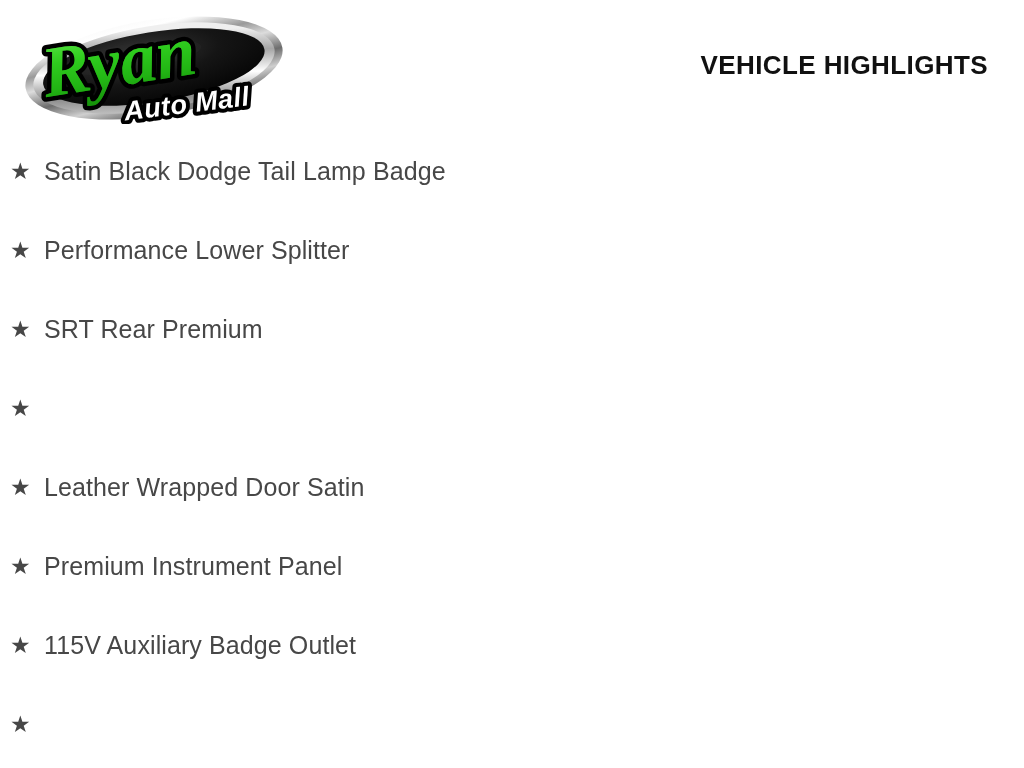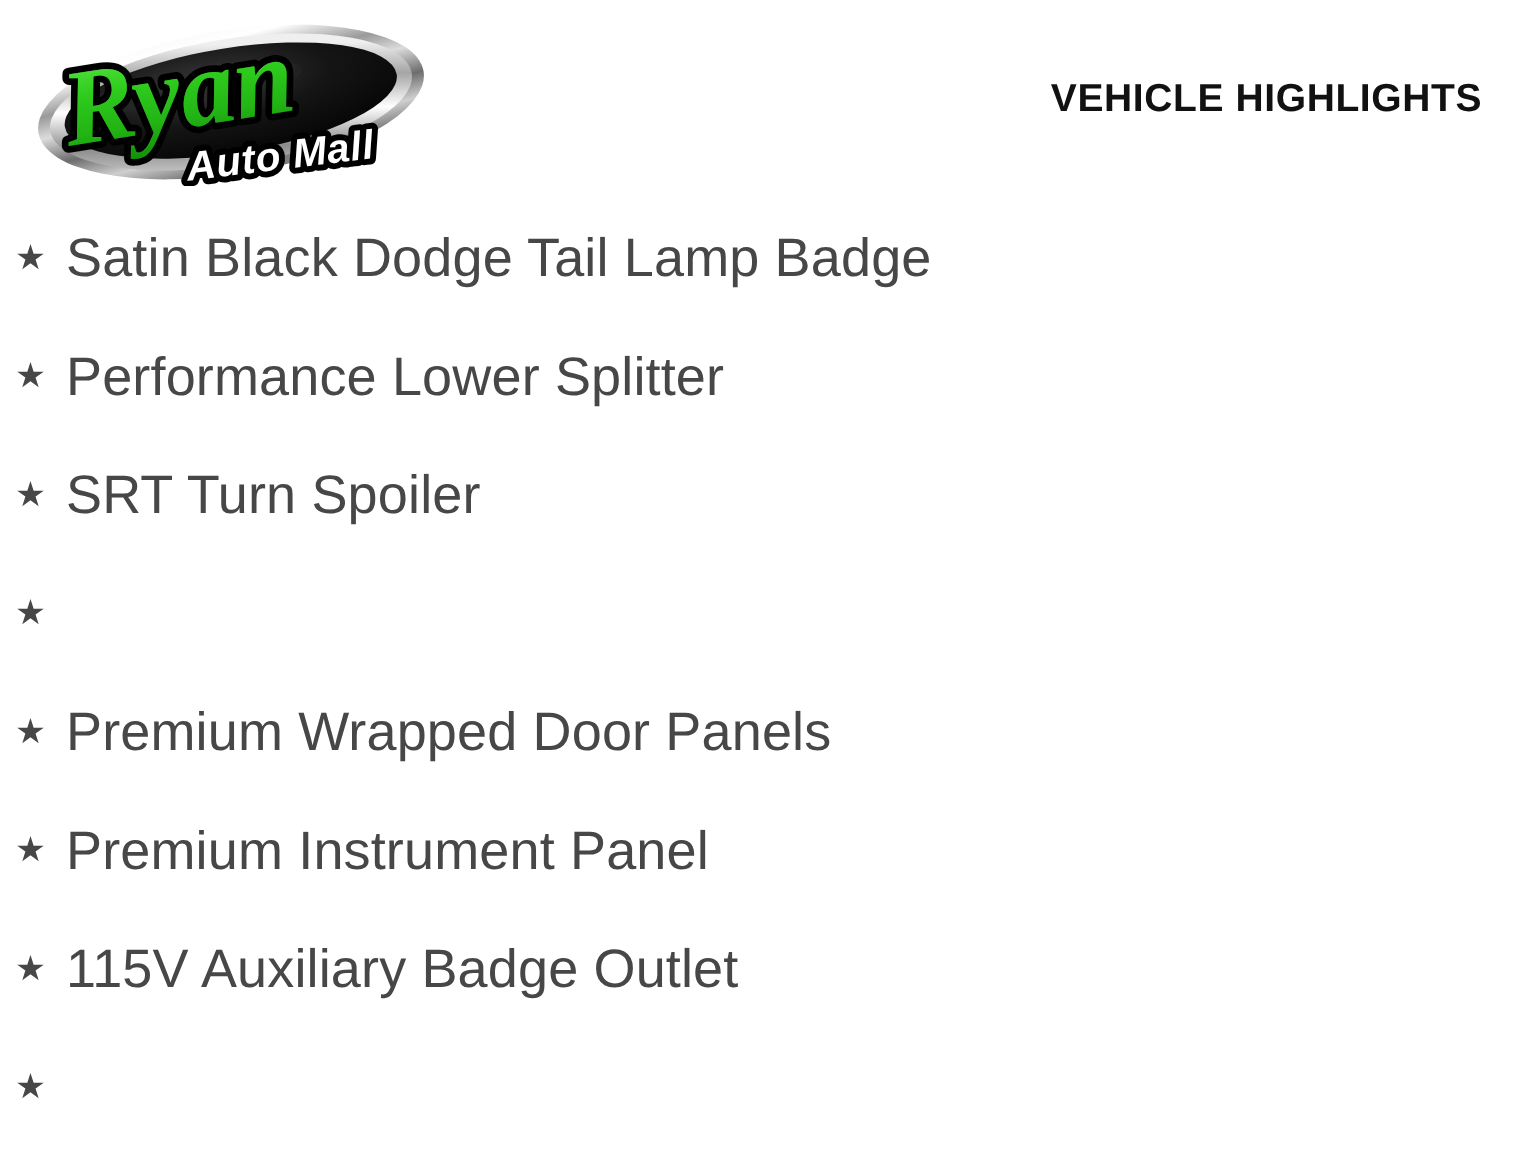--- a/index.html
+++ b/index.html
@@ -93,21 +93,21 @@
     line-height: 1;
     color: #474747;
     text-align: left;
     margin-right: 10px;
     user-select: none;
   }
 
   .highlight-label {
     flex: 0 1 auto;
     font-family: "Liberation Sans", sans-serif;
-    font-size: 36px;
+    font-size: 25px;
     font-weight: normal;
     color: #474747;
     line-height: 1.1;
     white-space: nowrap;
     letter-spacing: 0.1px;
   }
 </style>
 </head>
 <body style="background: rgb(255, 255, 255);">
 
@@ -181,28 +181,28 @@
   <li class="highlight-item">
         <span class="bullet-star" style="color: rgb(71, 71, 71);">★</span>
         <span class="highlight-label" style="color: rgb(71, 71, 71);">Satin Black Dodge Tail Lamp Badge</span>
       </li>
       <li class="highlight-item">
         <span class="bullet-star" style="color: rgb(71, 71, 71);">★</span>
         <span class="highlight-label" style="color: rgb(71, 71, 71); text-align: center;">Performance Lower Splitter</span>
       </li>
       <li class="highlight-item">
         <span class="bullet-star" style="color: rgb(71, 71, 71);">★</span>
-        <span class="highlight-label" style="color: rgb(71, 71, 71);">SRT Turn Spoiler</span>
-      </li>
-      <li class="highlight-item">
-        <span class="bullet-star" style="color: rgb(71, 71, 71);">★</span>
-      </li>
-      <li class="highlight-item">
-        <span class="bullet-star" style="color: rgb(71, 71, 71);">★</span>
-        <span class="highlight-label" style="color: rgb(71, 71, 71);">Premium Wrapped Door Panels</span>
+        <span class="highlight-label" style="color: rgb(71, 71, 71);">SRT Rear Premium</span>
+      </li>
+      <li class="highlight-item">
+        <span class="bullet-star" style="color: rgb(71, 71, 71);">★</span>
+      </li>
+      <li class="highlight-item">
+        <span class="bullet-star" style="color: rgb(71, 71, 71);">★</span>
+        <span class="highlight-label" style="color: rgb(71, 71, 71);">Leather Wrapped Door Satin</span>
       </li>
       <li class="highlight-item">
         <span class="bullet-star" style="color: rgb(71, 71, 71);">★</span>
         <span class="highlight-label" style="color: rgb(71, 71, 71);">Premium Instrument Panel</span>
       </li>
       <li class="highlight-item">
         <span class="bullet-star" style="color: rgb(71, 71, 71);">★</span>
         <span class="highlight-label" style="color: rgb(71, 71, 71);">115V Auxiliary Badge Outlet</span>
       </li>
       <li class="highlight-item">

